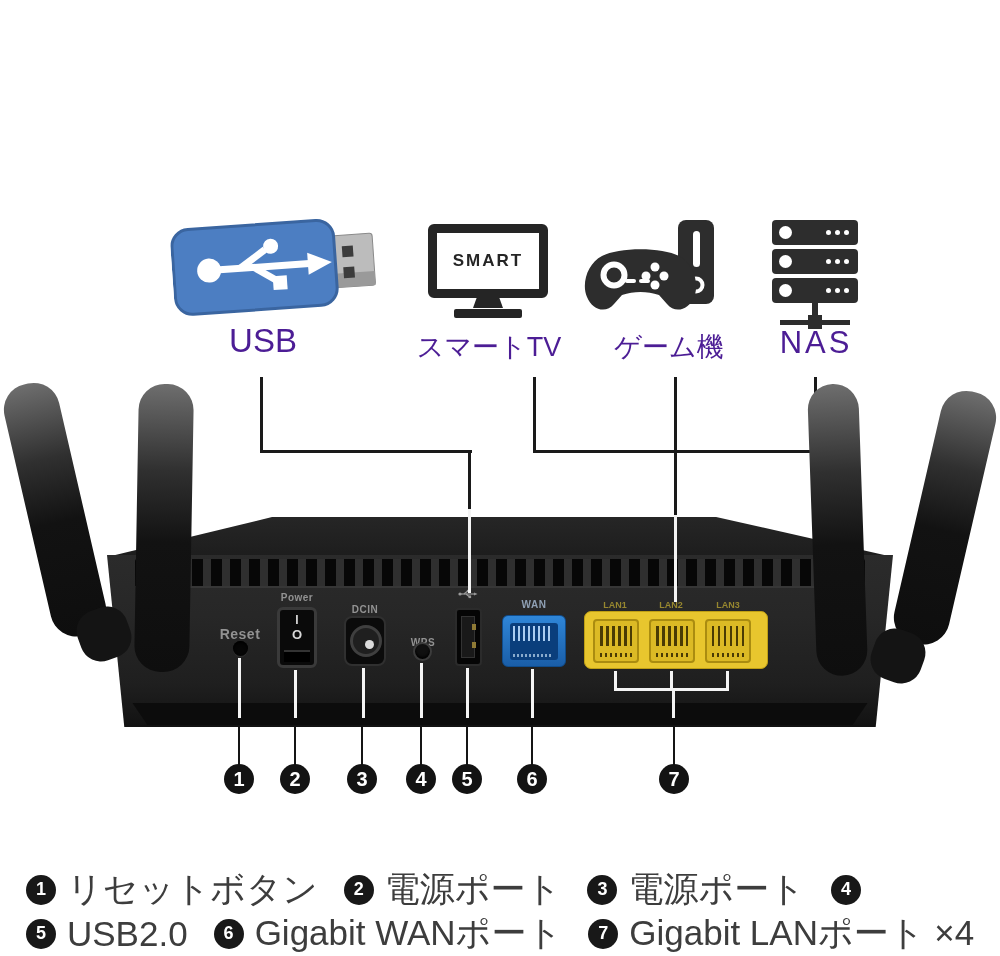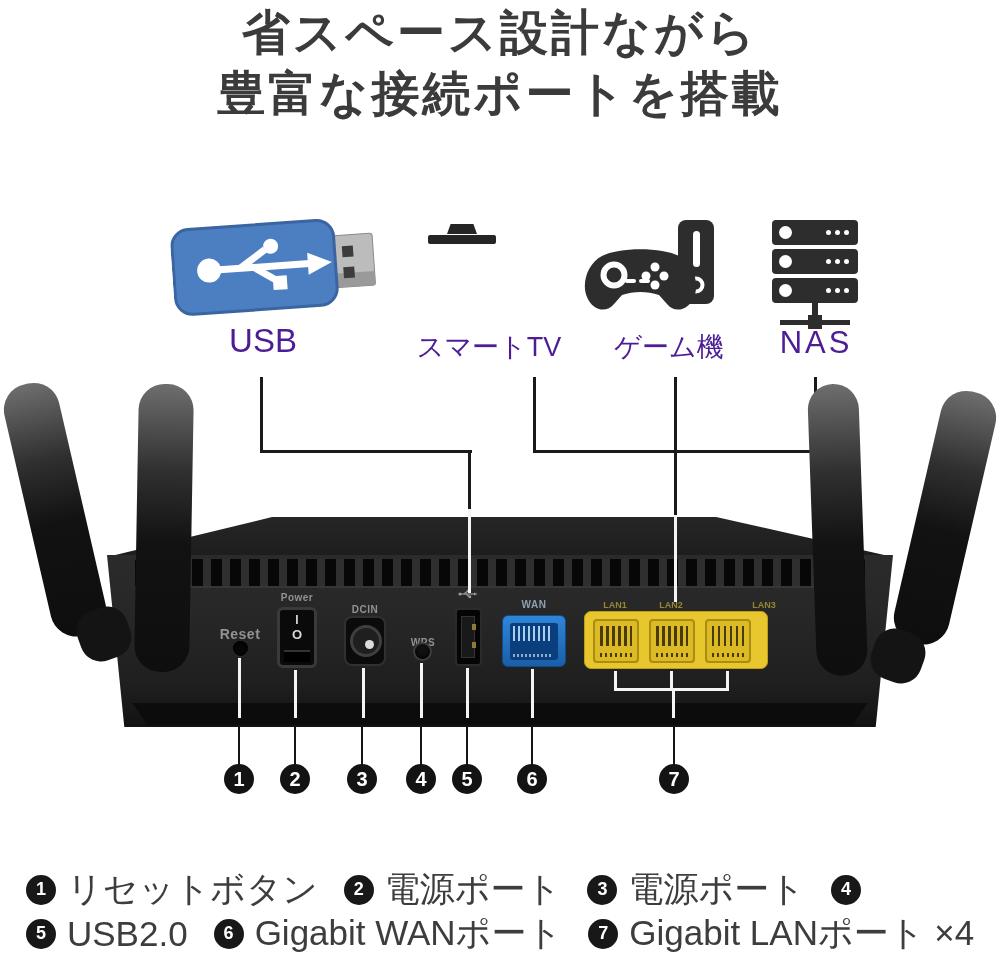--- a/index.html
+++ b/index.html
@@ -88,43 +88,42 @@
   .legend-item{display:flex;align-items:center;gap:11px;}
   .legend-marker{width:30px;height:30px;border-radius:50%;background:#181818;color:#fff;
     font-size:18px;font-weight:bold;display:flex;align-items:center;justify-content:center;flex:0 0 auto;}
   .legend-label{font-size:35px;color:#3d3d3d;white-space:nowrap;}
 </style>
 </head>
 <body>
 
 <div class="canvas">
 
-  <div class="title">
-    <div>省スペース設計ながら</div>
-    <div>豊富な接続ポートを搭載</div>
-  </div>
 
   <svg class="abs" style="left:172px;top:220px;transform:rotate(-4deg);" width="205" height="92" viewBox="0 0 205 92">
     <rect x="158" y="20" width="44" height="52" rx="3" fill="#bcbcbc" stroke="#8a8a8a"></rect>
     <rect x="158" y="58" width="44" height="14" fill="#9a9a9a"></rect>
     <rect x="171" y="31" width="11" height="11" fill="#3c3c3c"></rect>
     <rect x="171" y="52" width="11" height="11" fill="#3c3c3c"></rect>
     <rect x="1.5" y="3.5" width="162" height="85" rx="17" fill="#4c7ec2" stroke="#3a65a0" stroke-width="3"></rect>
     <g stroke="#ffffff" stroke-width="7" fill="none">
       <line x1="40" y1="46" x2="141" y2="46"></line>
       <polyline points="68,46 94,29"></polyline>
       <polyline points="82,46 106,62"></polyline>
     </g>
     <circle cx="37" cy="46" r="12" fill="#fff"></circle>
     <circle cx="100" cy="26" r="7.5" fill="#fff"></circle>
     <rect x="100" y="56" width="14" height="14" fill="#fff"></rect>
     <polygon points="136,35 160,46 136,57" fill="#fff"></polygon>
   </svg>
 
   <div class="abs" style="left:428px;top:224px;">
+    <div class="tv-screen">
+      <span>SMART</span>
+    </div>
     <div class="tv-neck"></div>
     <div class="tv-base"></div>
   </div>
 
   <svg class="abs" style="left:583px;top:218px;" width="135" height="98" viewBox="0 0 135 98">
     <rect x="95" y="2" width="36" height="84" rx="8" fill="#2d2d2d"></rect>
     <rect x="110" y="13" width="7" height="36" rx="3.5" fill="#fff"></rect>
     <circle cx="113" cy="67" r="6.5" fill="none" stroke="#fff" stroke-width="4"></circle>
     <g transform="translate(0,30)">
       <path d="M19,8 C36,-1 79,-1 96,8 C110,15 117,35 111,49 C106,62 92,66 84,56 L76,47 C64,43 51,43 39,47 L31,56 C23,66 9,62 4,49 C-2,35 5,15 19,8 Z" fill="#2d2d2d"></path>
@@ -195,21 +194,21 @@
   <div class="hinge" style="left:78px;top:608px;transform:rotate(-20deg);"></div>
   <div class="hinge" style="left:872px;top:630px;transform:rotate(20deg);"></div>
 
   <div class="port-label" style="left:240px;top:626px;font-size:14px;">Reset</div>
   <div class="port-label" style="left:297px;top:592px;">Power</div>
   <div class="port-label" style="left:365px;top:604px;">DCIN</div>
   <div class="port-label" style="left:423px;top:628px;margin-top:9px;">WPS</div>
   <div class="port-label" style="left:534px;top:599px;color:#8fa0b4;">WAN</div>
   <div class="lan-label" style="left:615px;top:600px;">LAN1</div>
   <div class="lan-label" style="left:671px;top:600px;">LAN2</div>
-  <div class="lan-label" style="left:764px;top:600px;">LAN3</div>
+  <div class="lan-label" style="left:728px;top:600px;">LAN3</div>
 
   <div class="abs p reset-btn"></div>
 
   <div class="abs p power-sw">
     <span class="sw-on">I</span>
     <span class="sw-off">O</span>
     <span class="sw-tab"></span>
   </div>
 
   <div class="abs p dcin-jack">

